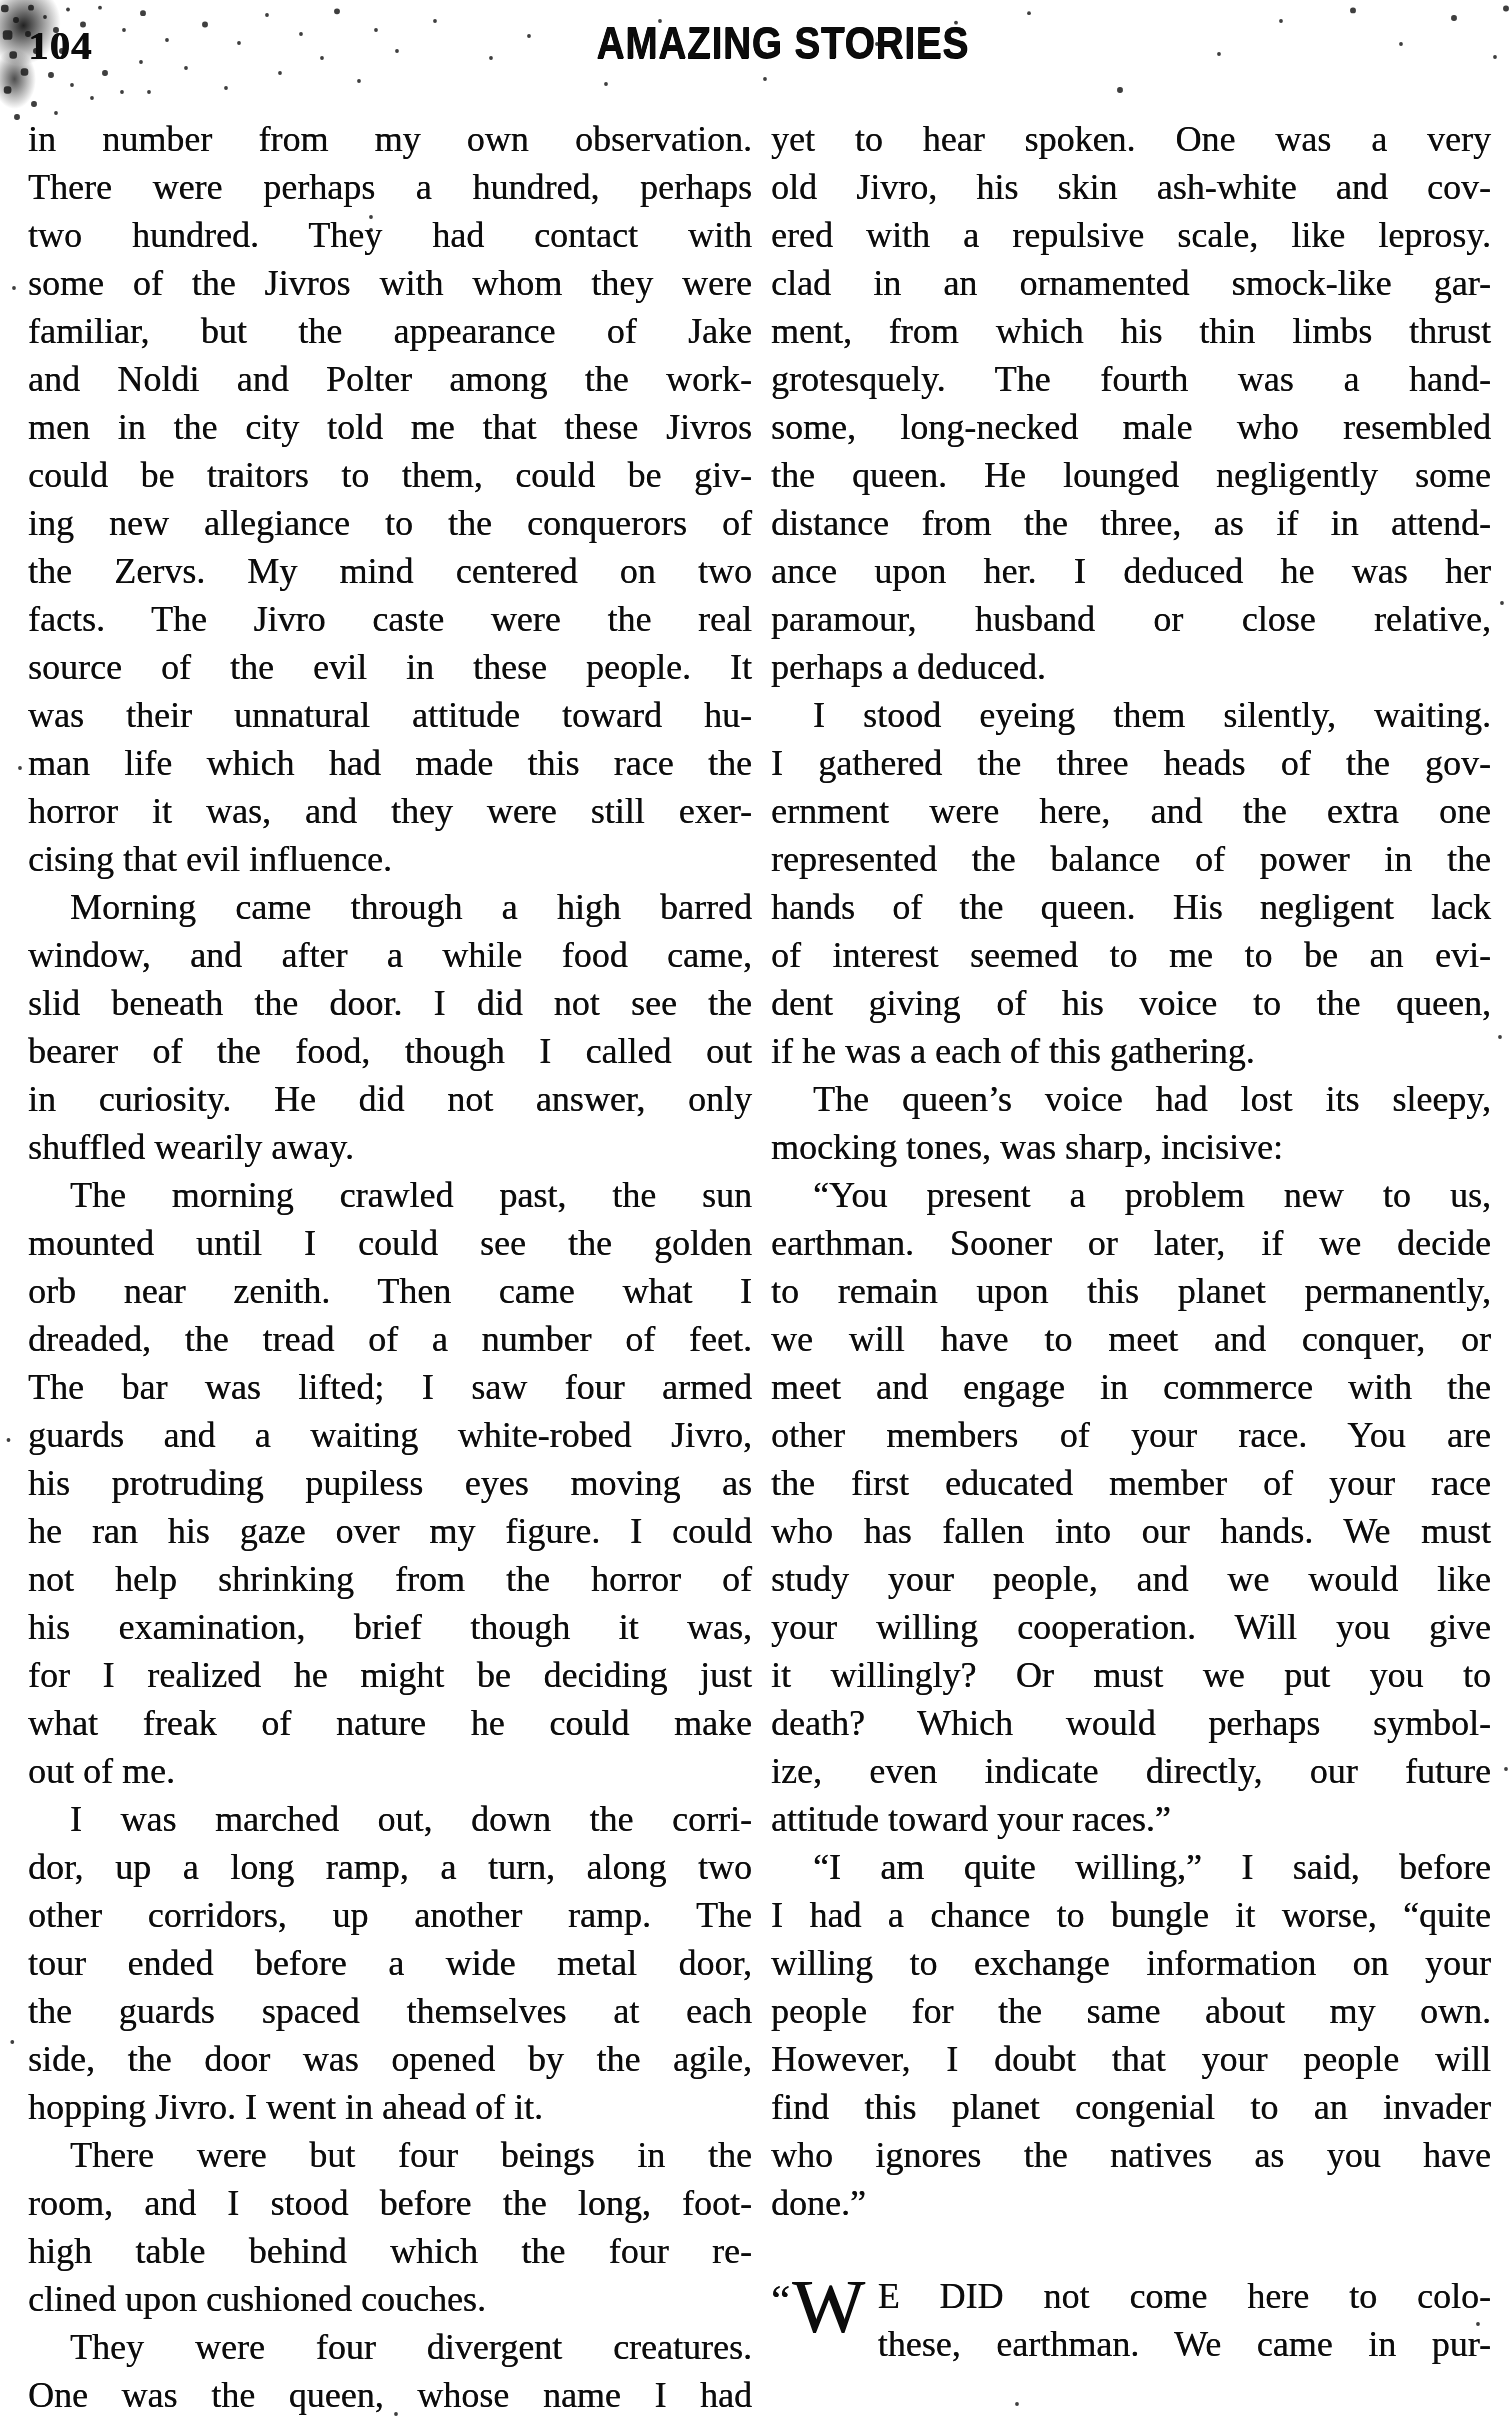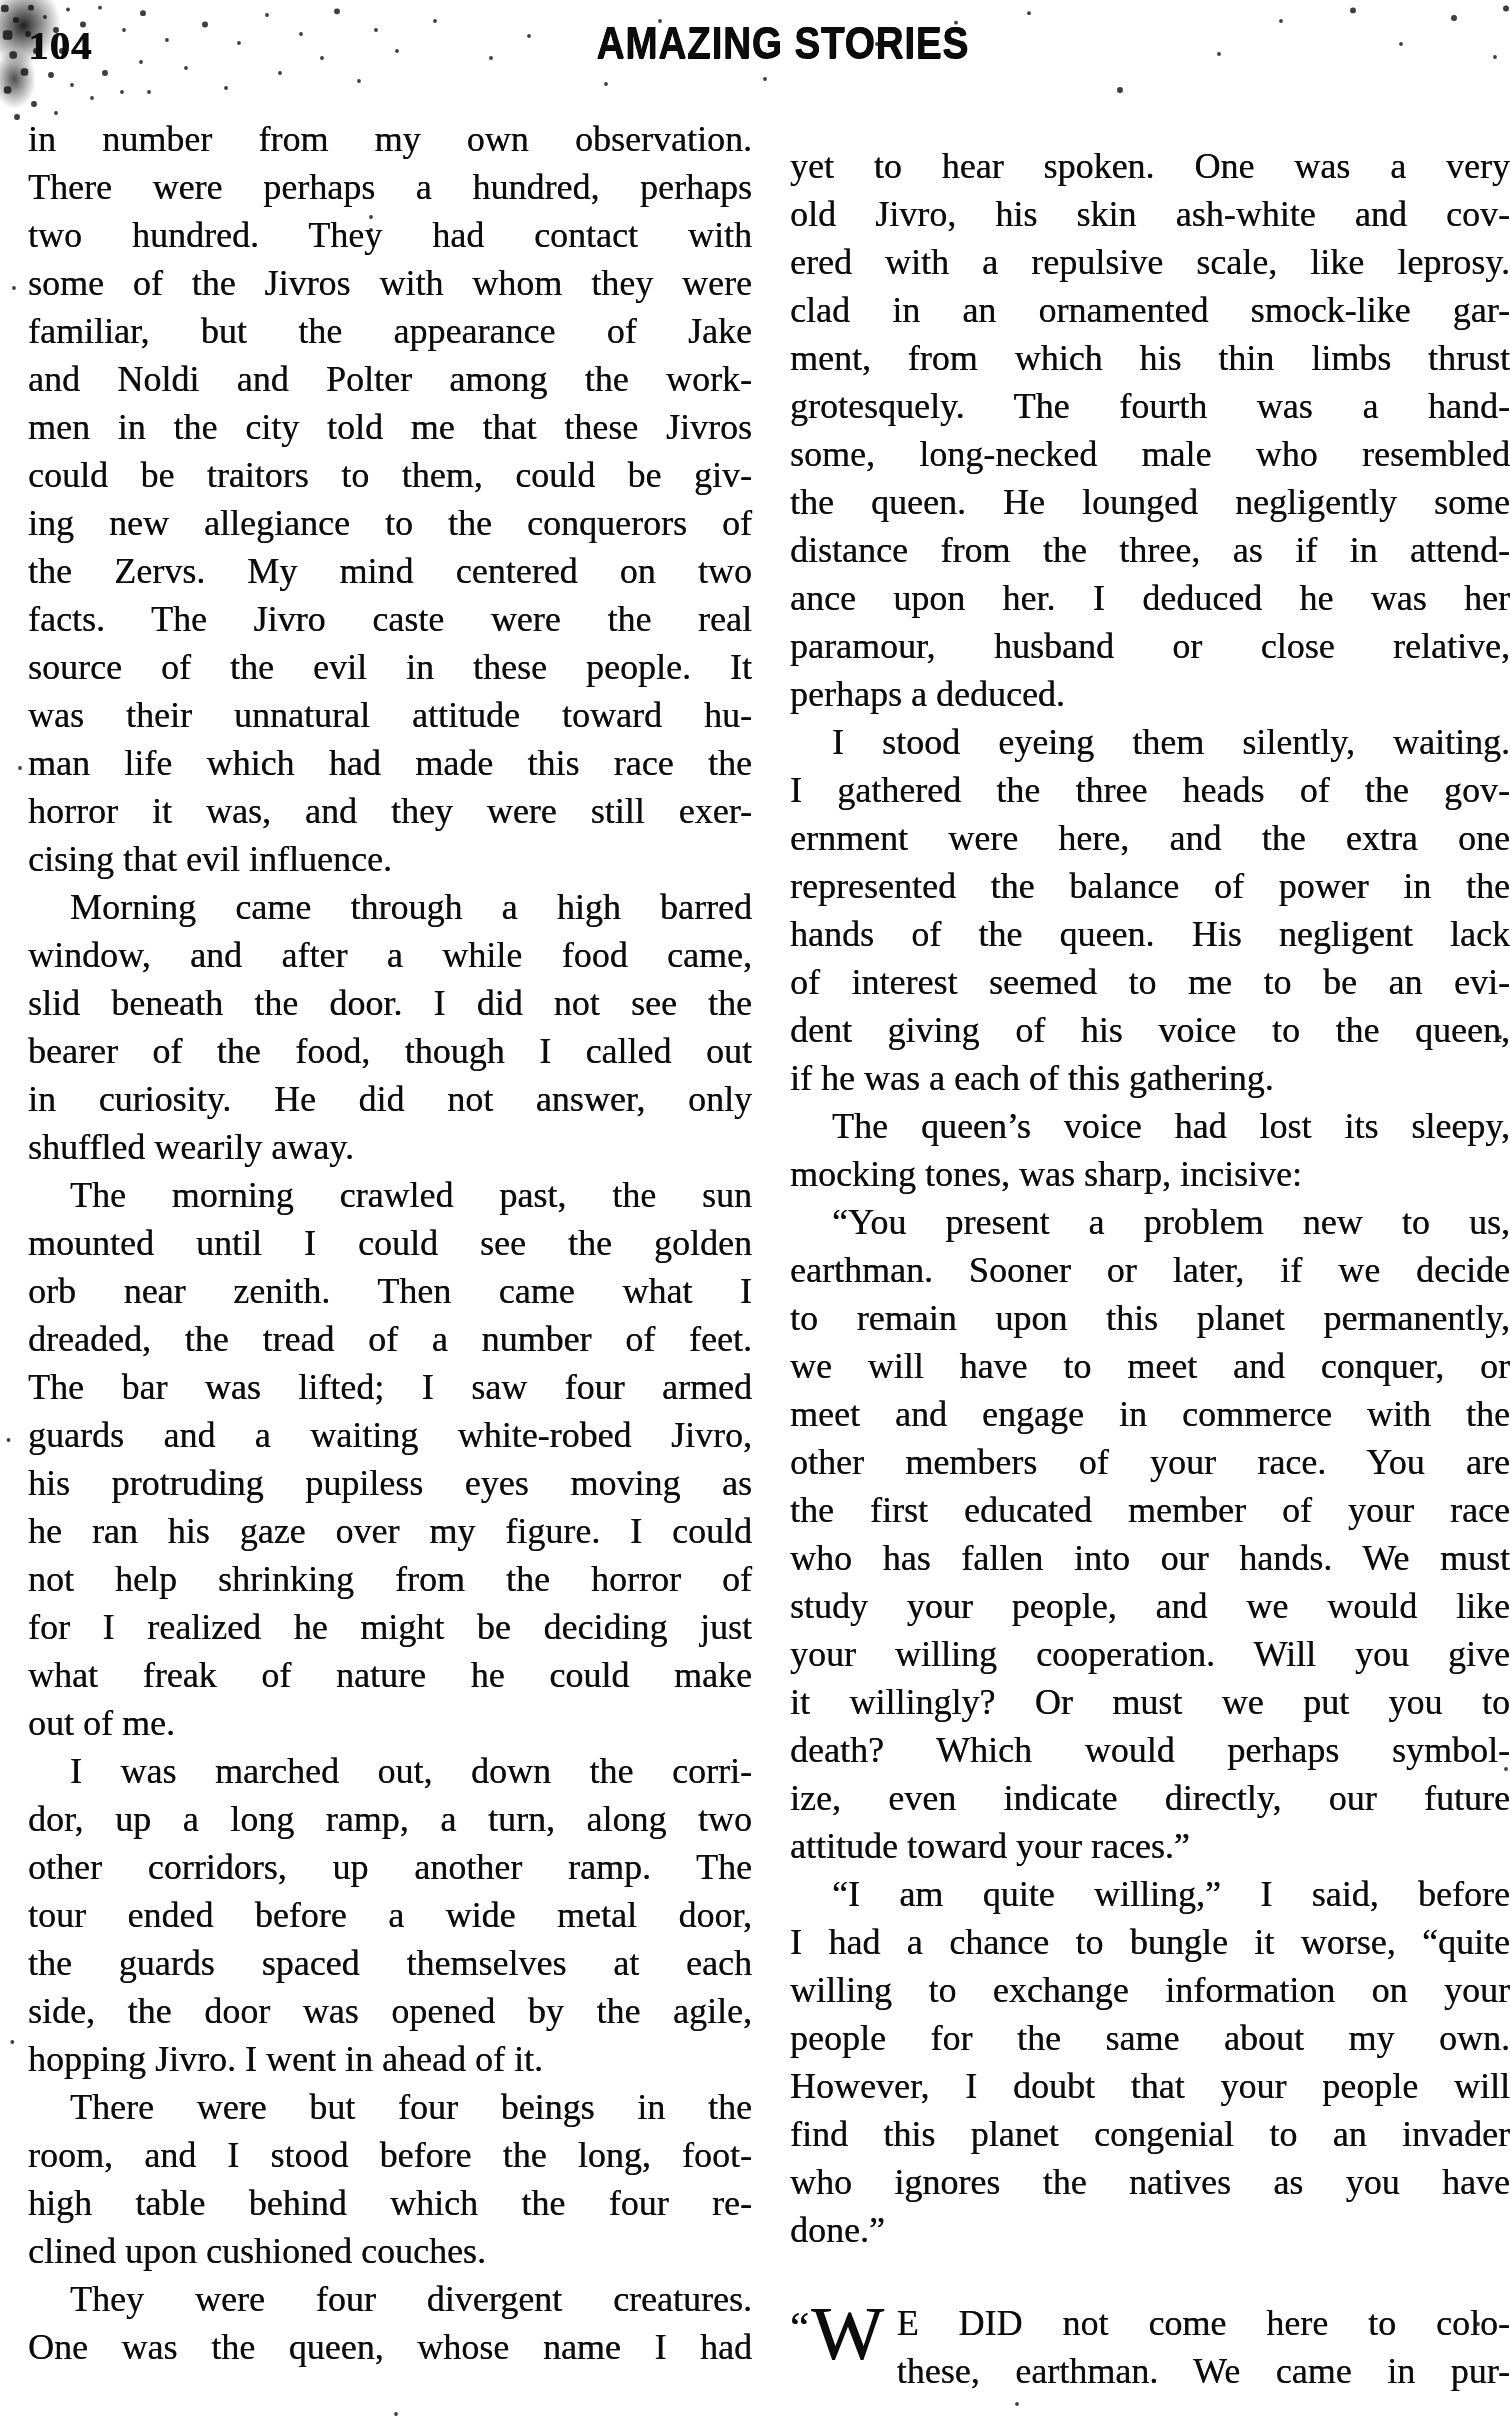--- a/index.html
+++ b/index.html
@@ -35,21 +35,21 @@
     text-shadow: 0.7px 0 0 #000, 0 0.5px 0 #000;
   }
 
   
   .col {
     position: absolute; top: 115px;
     font-size: 36px; line-height: 48px;
     text-shadow: 0.3px 0 0 rgba(0,0,0,0.85);
   }
   .col-left  { left: 28px;  width: 724px; }
-  .col-right { left: 790px; width: 720px; margin-top: 27px; }
+  .col-right { left: 771px; width: 720px; }
 
   .line {
     text-align: justify;
     text-align-last: justify;
     white-space: normal;
   }
   .line.indent { text-indent: 42px; }
   .line.flush  { text-align-last: left; }
 
   
@@ -149,20 +149,21 @@
       <div class="line flush">shuffled wearily away.</div>
       <div class="line indent">The morning crawled past, the sun</div>
       <div class="line">mounted until I could see the golden</div>
       <div class="line">orb near zenith. Then came what I</div>
       <div class="line">dreaded, the tread of a number of feet.</div>
       <div class="line">The bar was lifted; I saw four armed</div>
       <div class="line">guards and a waiting white-robed Jivro,</div>
       <div class="line">his protruding pupiless eyes moving as</div>
       <div class="line">he ran his gaze over my figure. I could</div>
       <div class="line">not help shrinking from the horror of</div>
+      <div class="line">his examination, brief though it was,</div>
       <div class="line">for I realized he might be deciding just</div>
       <div class="line">what freak of nature he could make</div>
       <div class="line flush">out of me.</div>
       <div class="line indent">I was marched out, down the corri-</div>
       <div class="line">dor, up a long ramp, a turn, along two</div>
       <div class="line">other corridors, up another ramp. The</div>
       <div class="line">tour ended before a wide metal door,</div>
       <div class="line">the guards spaced themselves at each</div>
       <div class="line">side, the door was opened by the agile,</div>
       <div class="line flush">hopping Jivro. I went in ahead of it.</div>

